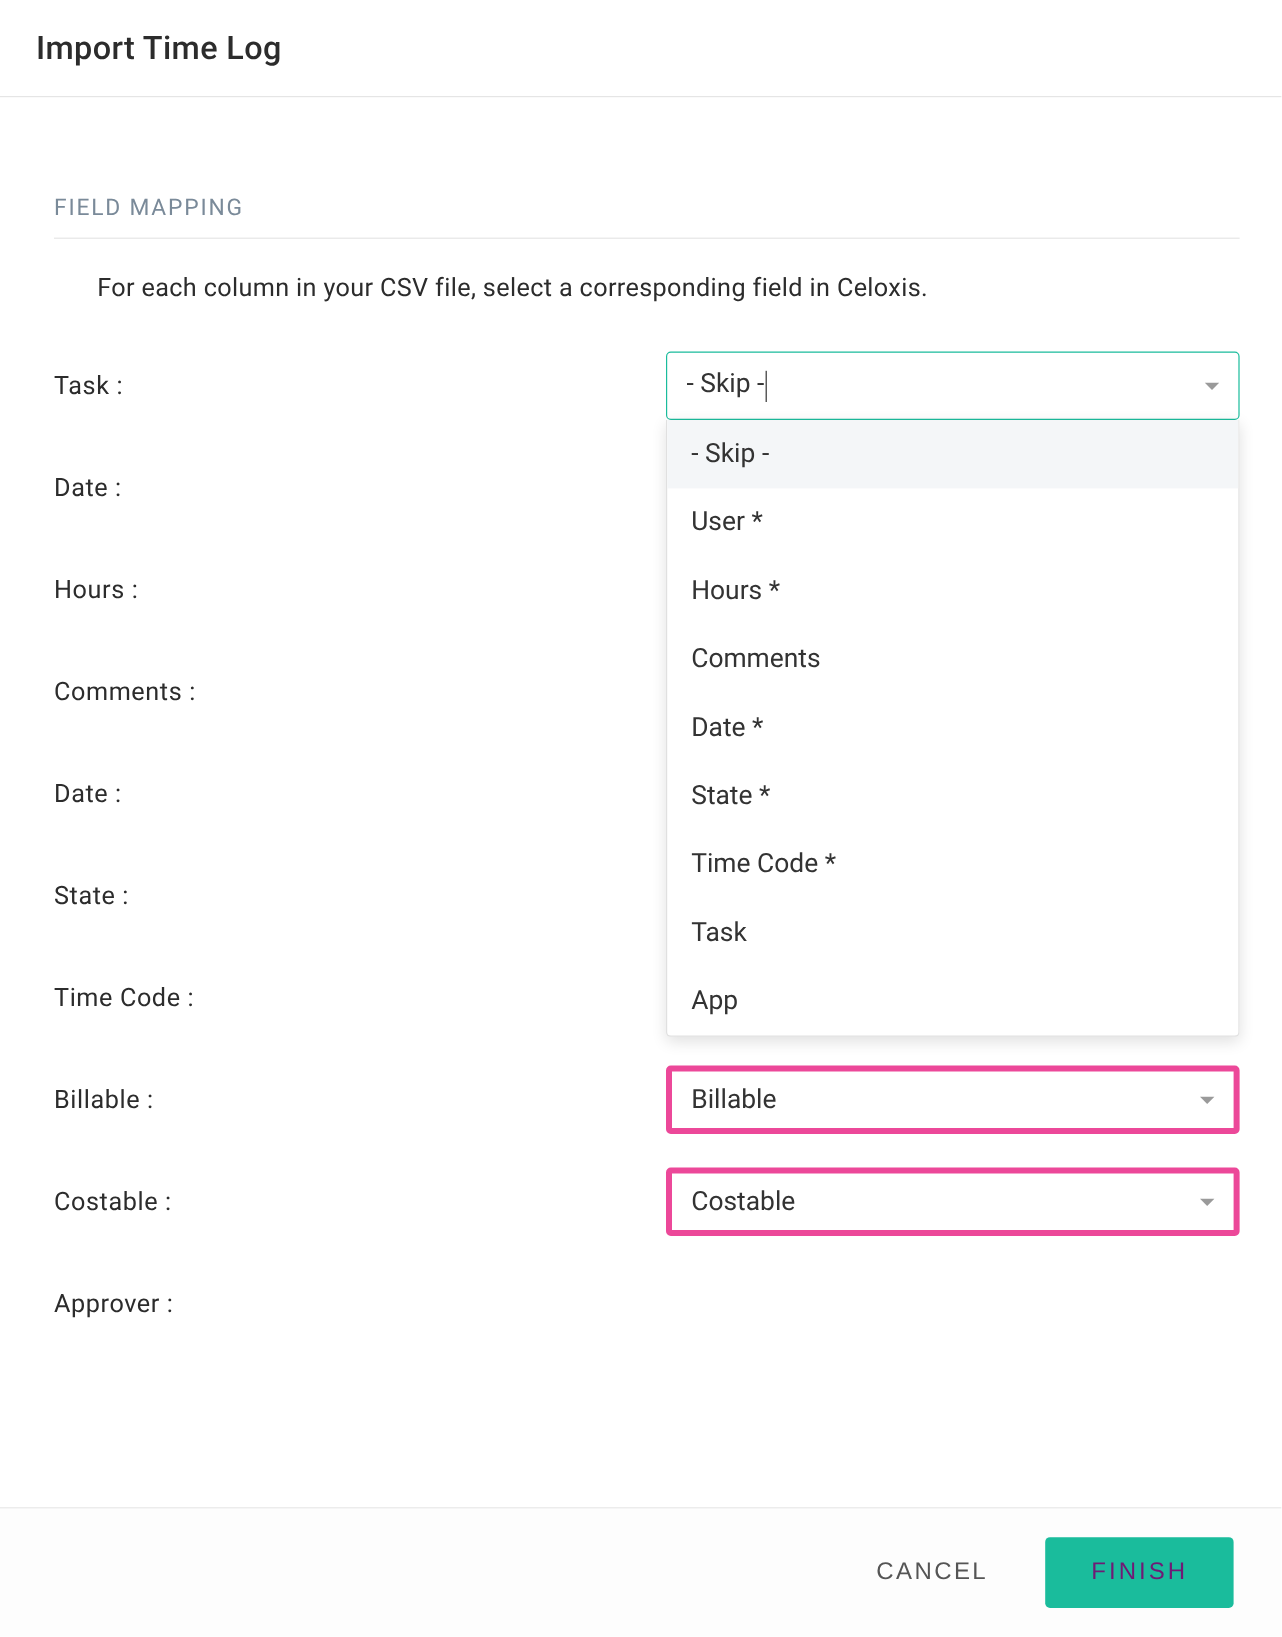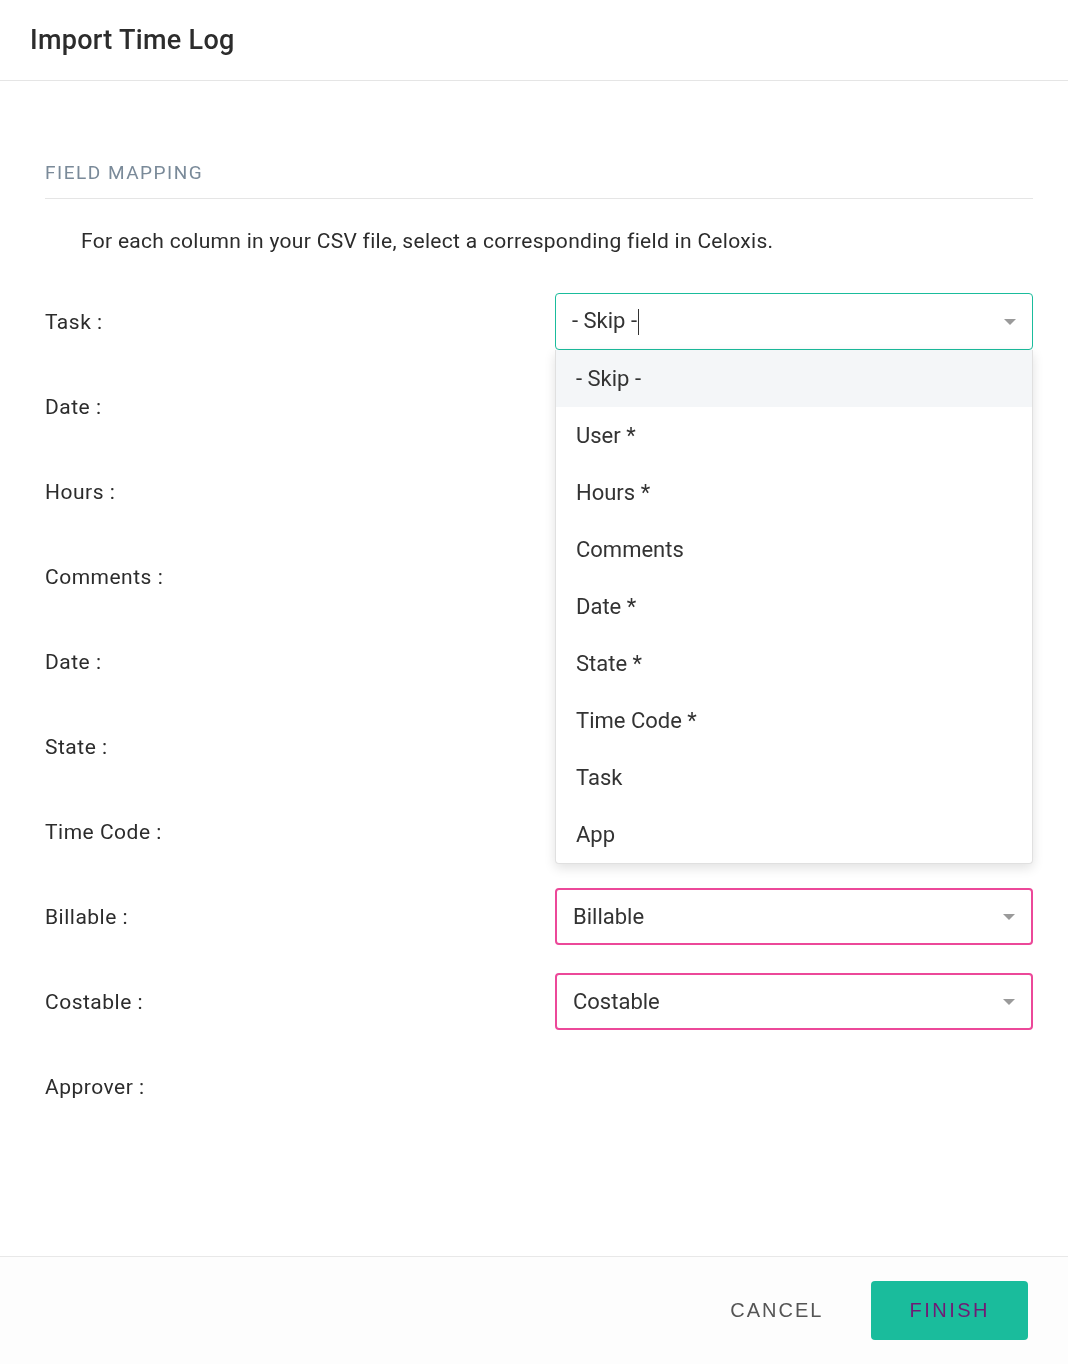--- a/index.html
+++ b/index.html
@@ -58,21 +58,21 @@
       letter-spacing: 0.5px;
       flex-shrink: 0;
     }
     .select-wrapper {
       position: relative;
       flex: 1;
     }
     .select-box {
       width: 100%;
       height: 57px;
-      border: 2px solid #ec4899;
+      border: 5px solid #ec4899;
       border-radius: 4px;
       padding: 0 40px 0 16px;
       font-size: 22px;
       color: #333;
       background: #fff;
       display: flex;
       align-items: center;
       cursor: pointer;
       position: relative;
     }

